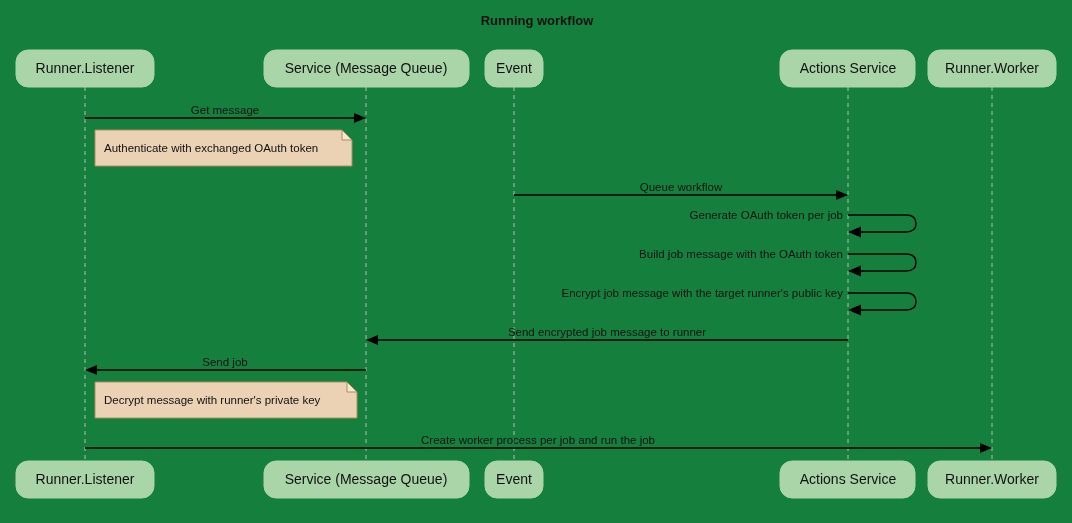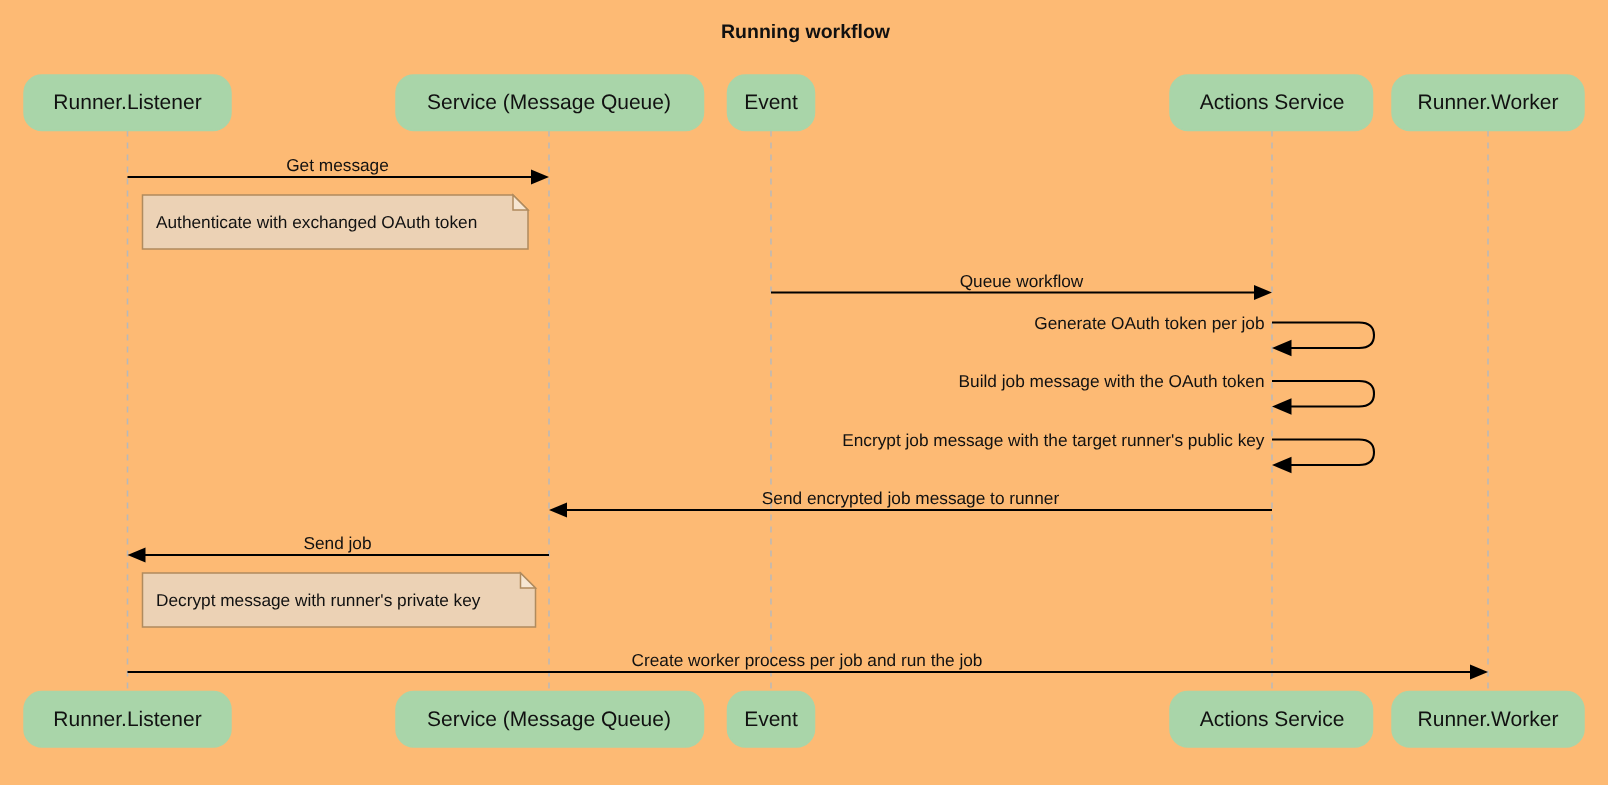--- a/index.html
+++ b/index.html
@@ -9,21 +9,21 @@
     background: #ffffff;
   }
   body {
     font-family: "Liberation Sans", sans-serif;
     color: #000000;
   }
   #diagram-root {
     position: relative;
     width: 1072px;
     height: 523px;
-    background: #fdba74;
+    background: #15803d;
     overflow: hidden;
   }
   .diagram-svg {
     position: absolute;
     left: 0;
     top: 0;
     width: 1072px;
     height: 523px;
   }
   .title-text {

